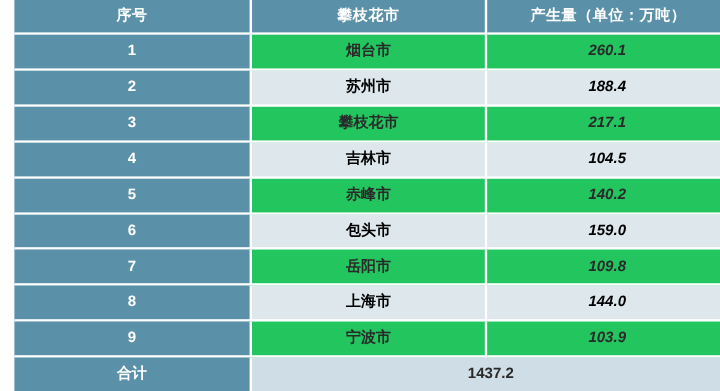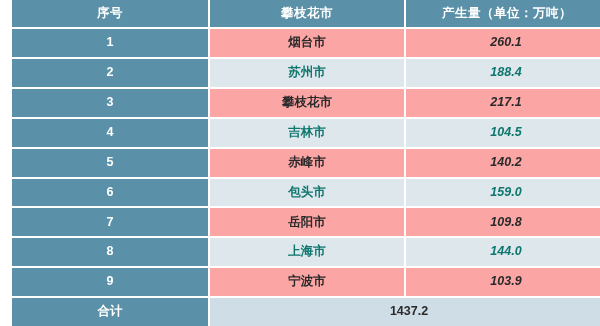--- a/index.html
+++ b/index.html
@@ -63,27 +63,27 @@
   
   td.idx-cell {
     background: #5b91a8;
     color: #ffffff;
     font-size: 12px;
   }
 
   
   tr.row-odd td.city-cell,
   tr.row-odd td.value-cell {
-    background: #fca5a5;
+    background: #22c55e;
     color: #2a2a2a;
   }
   tr.row-even td.city-cell,
   tr.row-even td.value-cell {
     background: #dde7ec;
-    color: #0f766e;
+    color: #000000;
   }
   td.value-cell { border-right: none; }
   td.city-cell  { font-size: 12.5px; }
   td.value-cell { font-size: 12.5px; font-style: italic; }
 
   
   tr.total-row td.total-label {
     background: #5b91a8;
     color: #ffffff;
     font-size: 12.5px;

